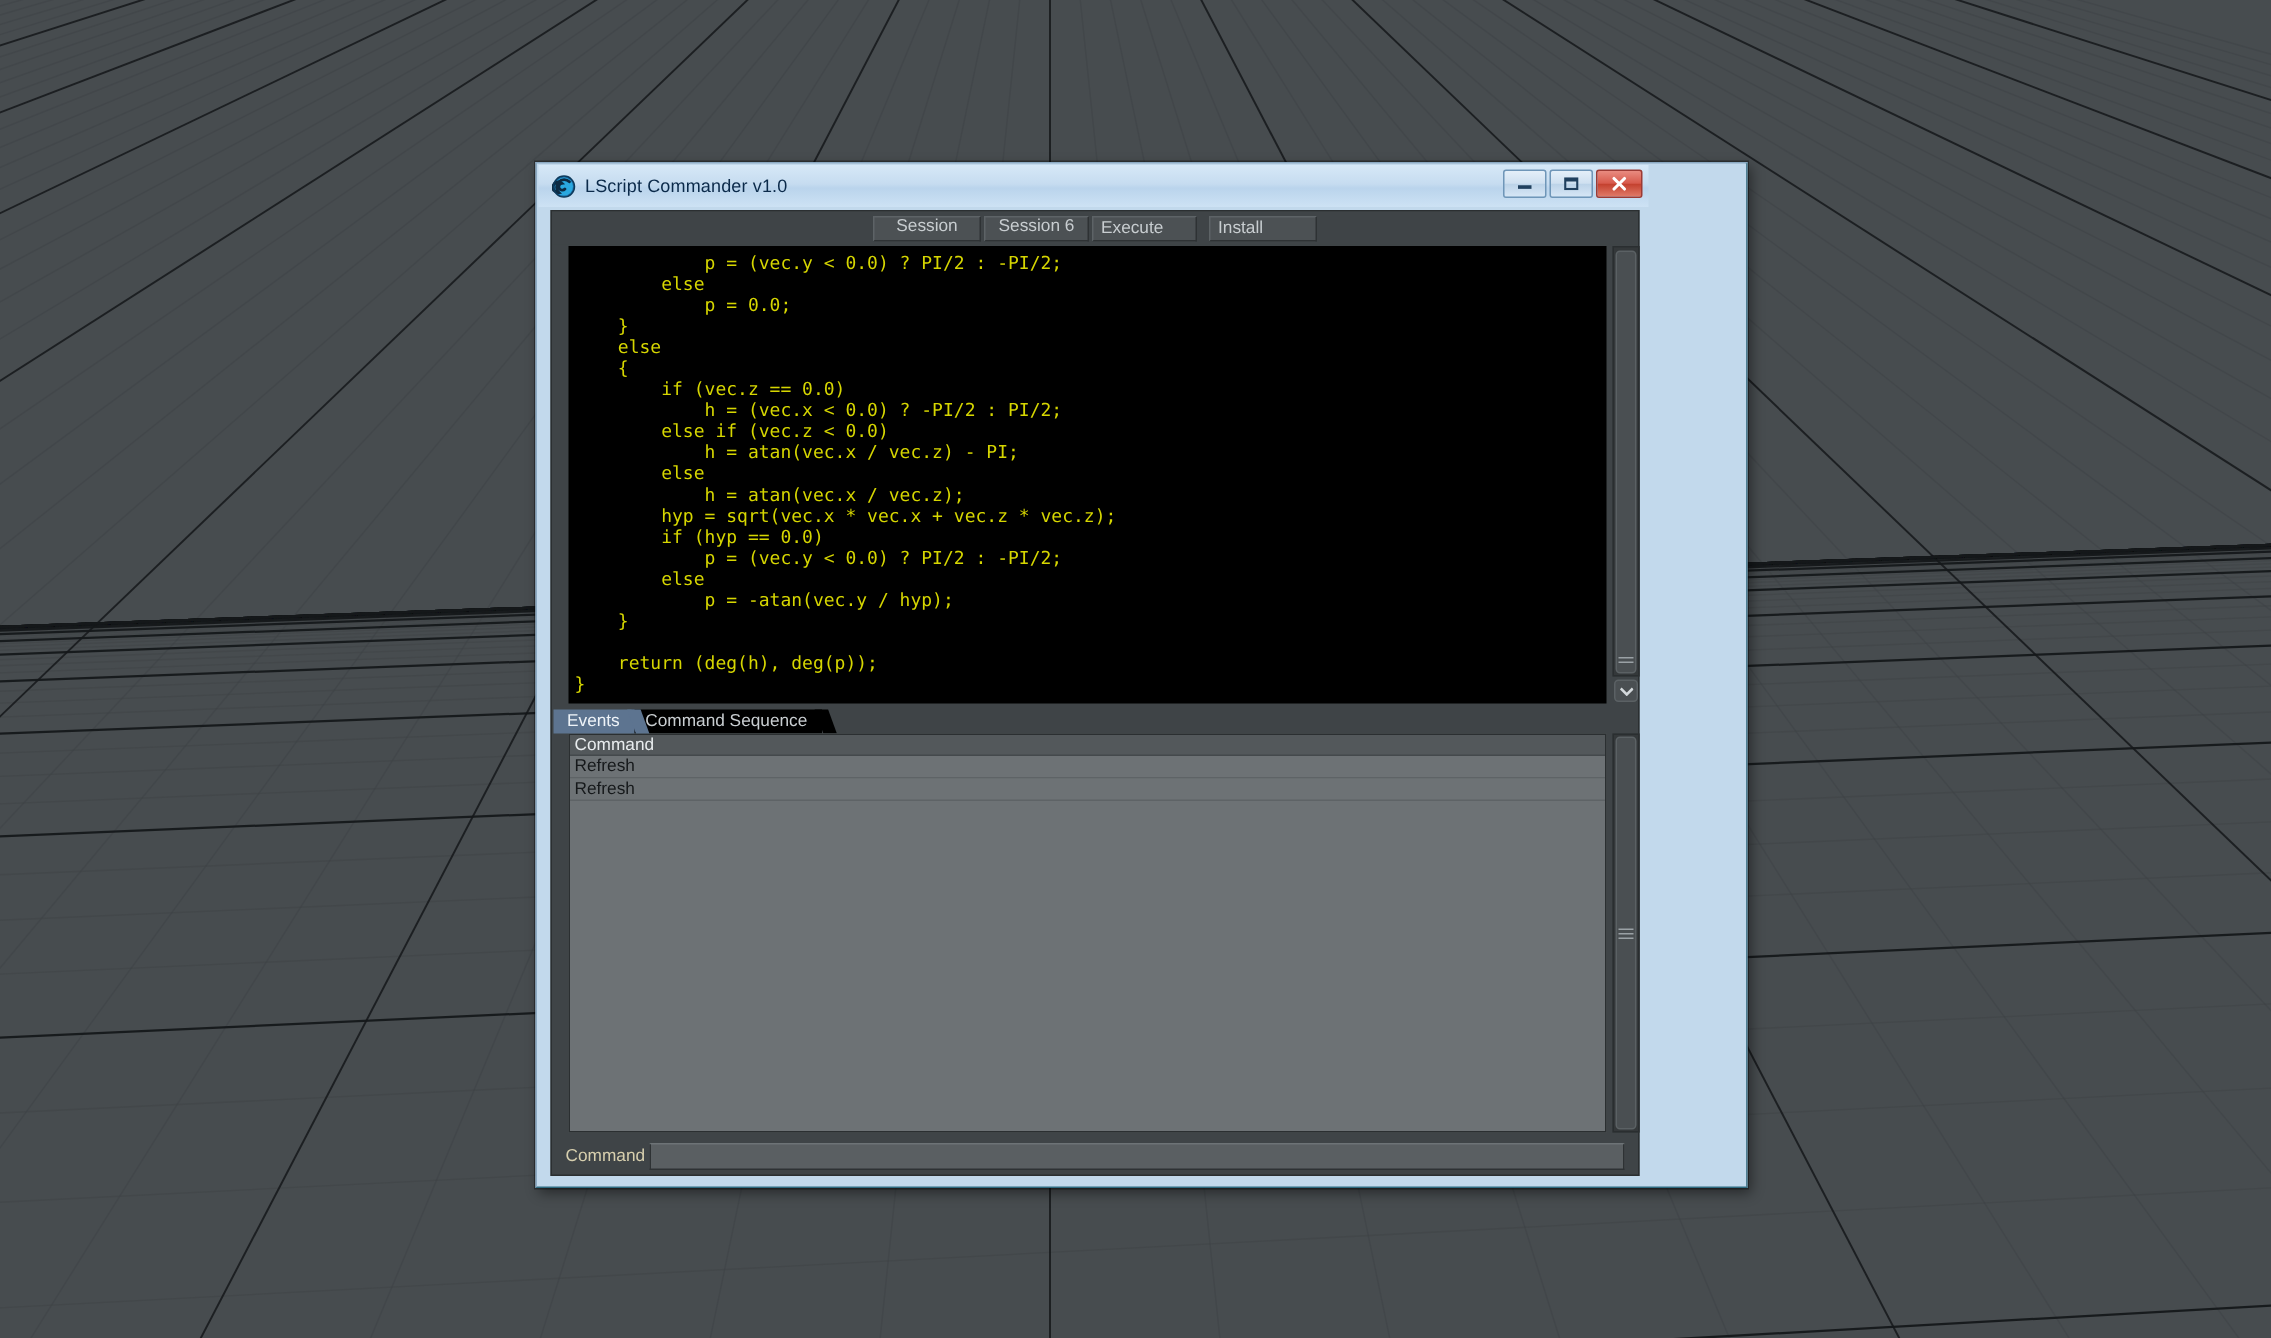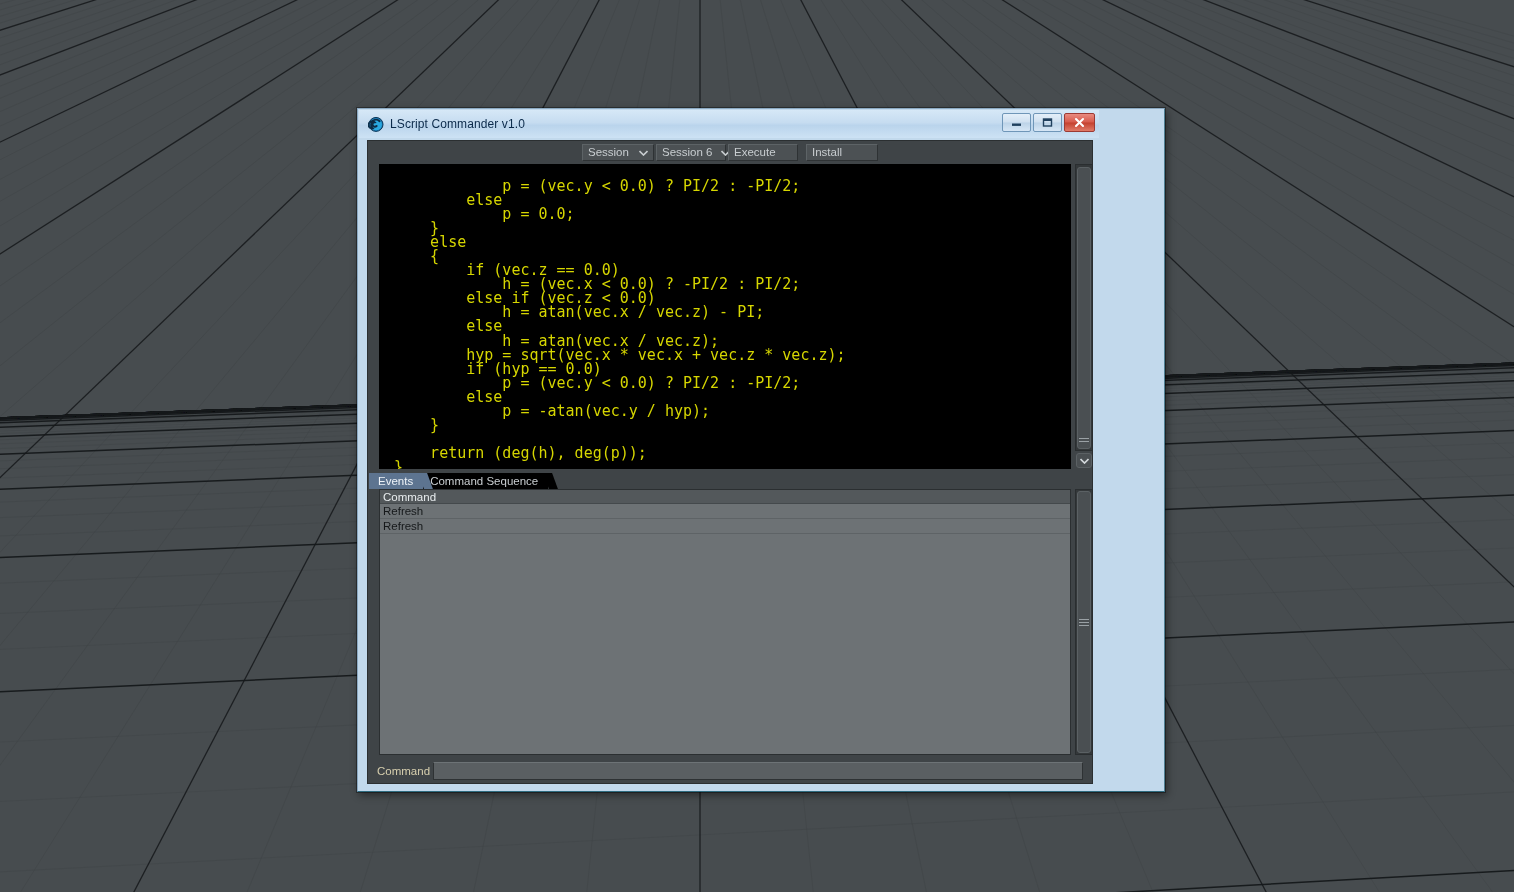--- a/index.html
+++ b/index.html
@@ -99,44 +99,44 @@
     border: 1px solid #2e3234;
     border-top-color: #5d6366;
     border-left-color: #5d6366;
     color: #c8cdd0;
     font-size: 11.5px;
     display: flex; align-items: center;
     box-sizing: border-box;
     padding: 0 5px;
     white-space: nowrap;
   }
-  .tb-dropdown { justify-content: space-between; gap: 8px; }
+  .tb-dropdown { justify-content: space-between; gap: 8px; flex-direction: column; }
   .tb-dd-arrow { display:block; }
   #tb-session-type { width: 72px; }
   #tb-session-num  { width: 70px; }
   #tb-execute      { width: 70px; justify-content:flex-start; }
   #tb-install      { width: 72px; justify-content:flex-start; margin-left: 6px; }
 
   
   #editor-wrap {
     position: absolute; left: 1px; top: 23px;
     width: 724px; height: 305px;
   }
   #code-area {
     position: absolute; left: 10px; top: 0;
     width: 692px; height: 305px;
     background: #000000;
     overflow: hidden;
     box-sizing: border-box;
   }
   #code-text {
-    margin: 12px;
+    margin: 1px;
     padding: 3px 0 0 3px;
     font-family: "DejaVu Sans Mono", "Liberation Mono", monospace;
-    font-size: 15px;
+    font-size: 12px;
     line-height: 14.05px;
     color: #d6d600;
     white-space: pre;
     letter-spacing: 0px;
   }
   
   #code-scroll {
     position: absolute; right: 0; top: 0;
     width: 18px; height: 287px;
     background: #34383a;

